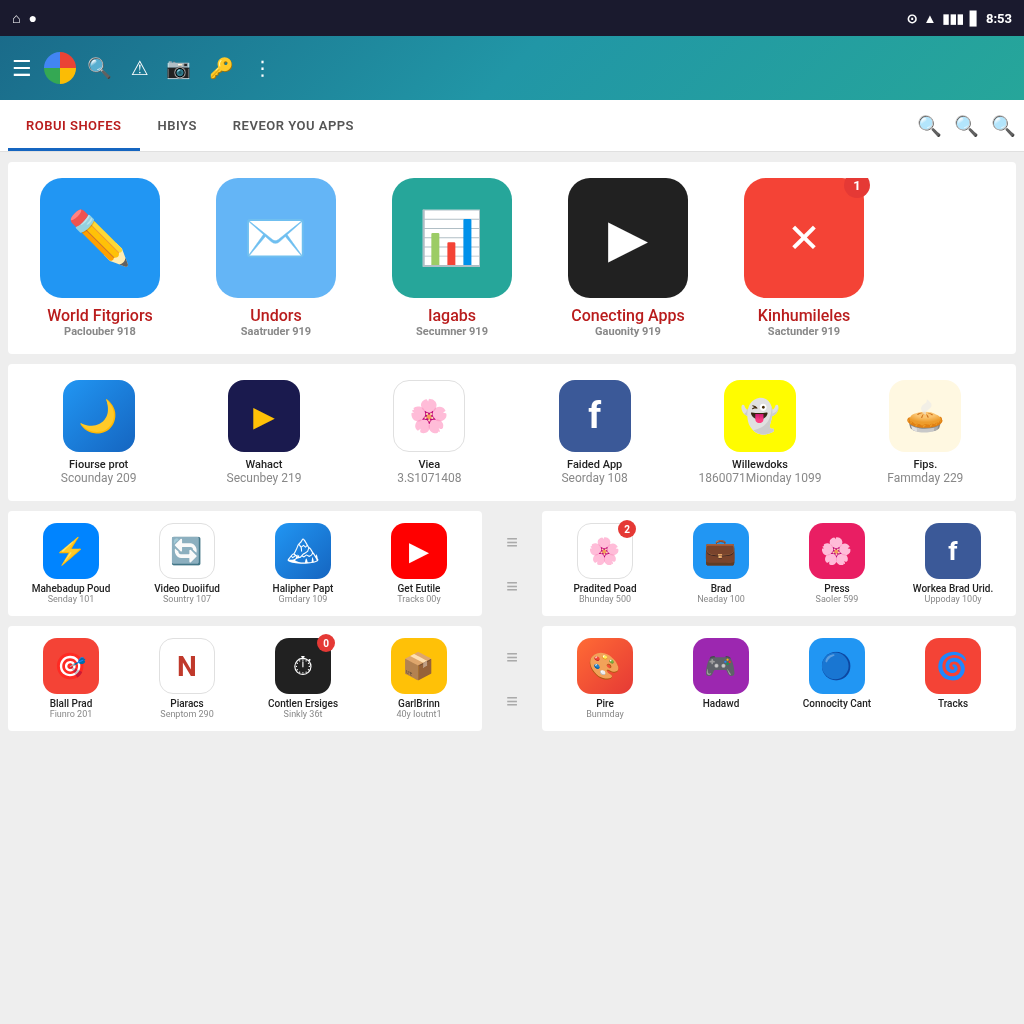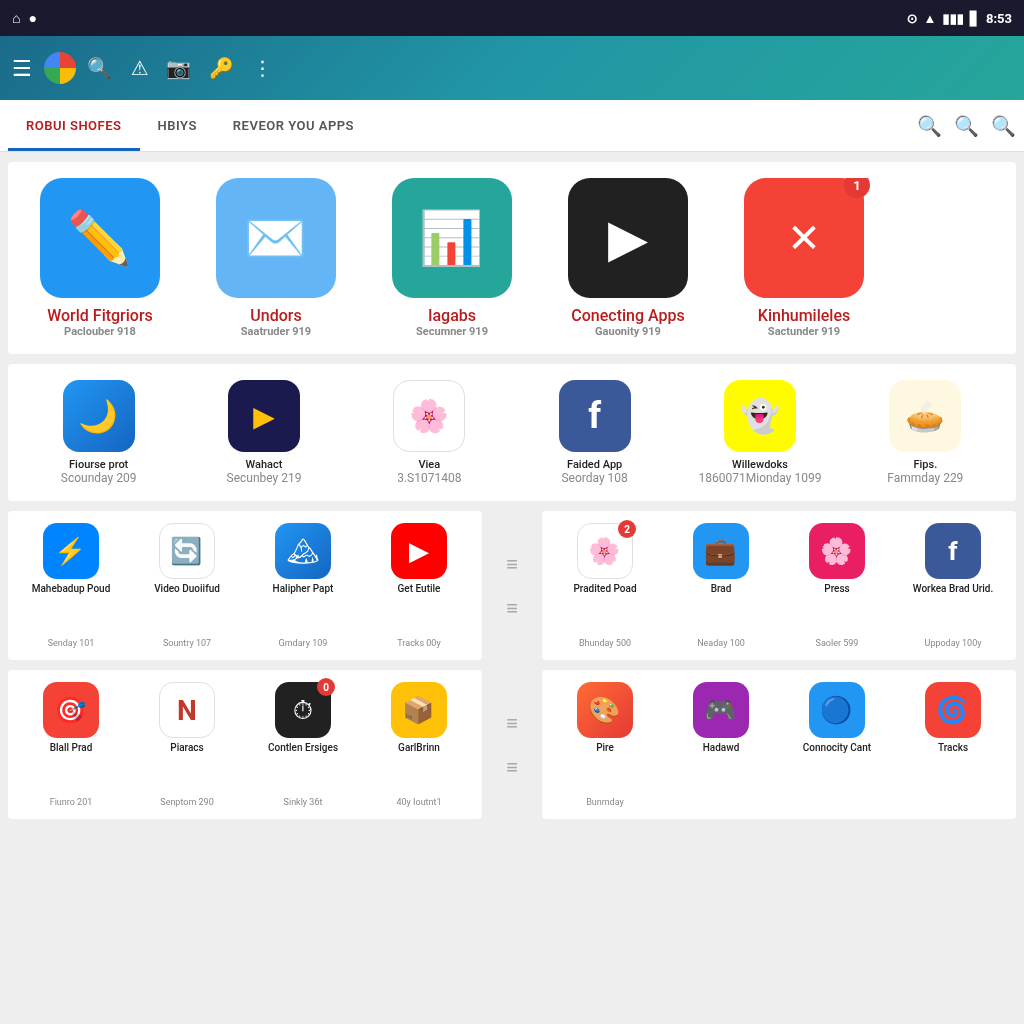--- a/index.html
+++ b/index.html
@@ -213,21 +213,21 @@
       border-radius: 50%;
       background: #e53935;
       color: white;
       font-size: 10px;
       font-weight: bold;
       display: flex;
       align-items: center;
       justify-content: center;
     }
     .small-name { font-size: 10px; font-weight: 500; text-align: center; color: #222; }
-    .small-sub { font-size: 9px; color: #888; text-align: center; margin-top: 44px; }
+    .small-sub { font-size: 9px; color: #888; text-align: center; }
 
     
     .split-divider {
       width: 40px;
       display: flex;
       flex-direction: column;
       align-items: center;
       justify-content: center;
       gap: 20px;
       color: #aaa;

